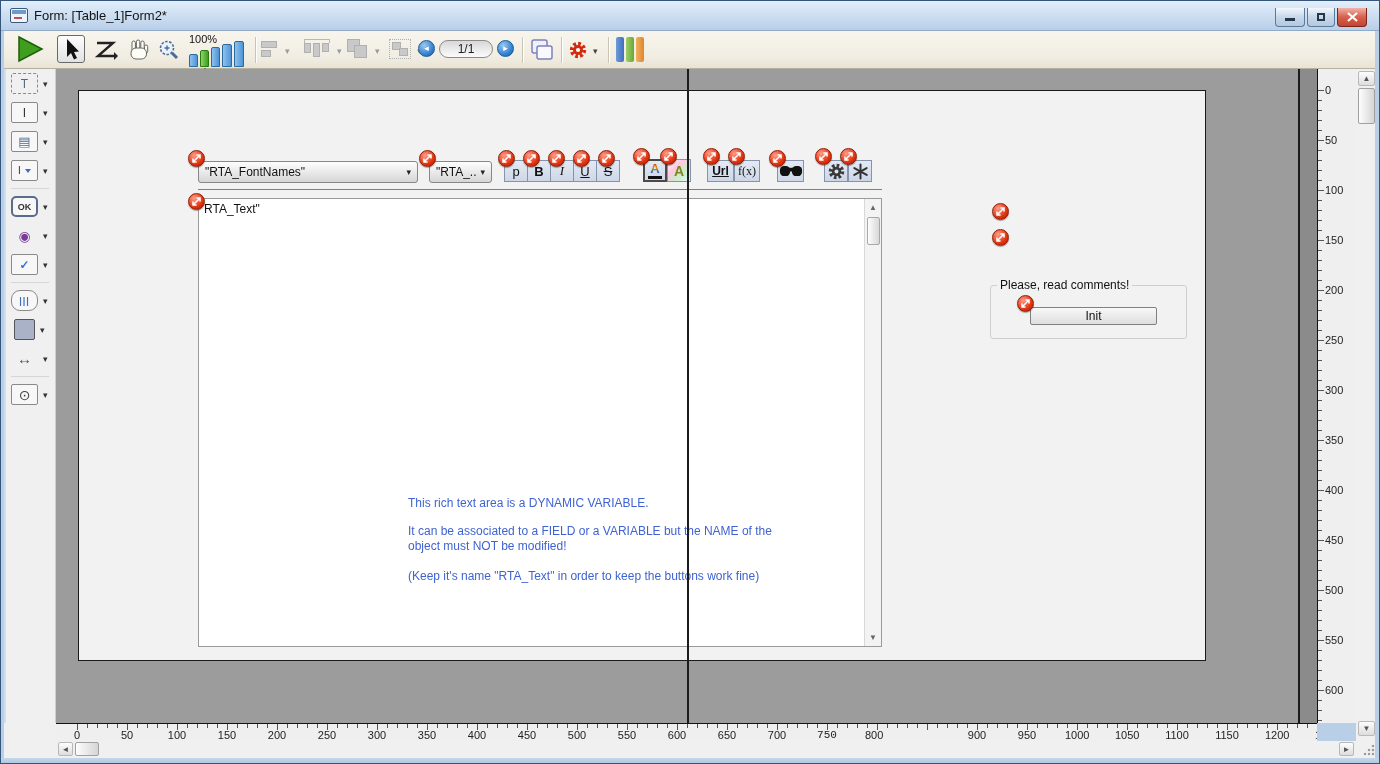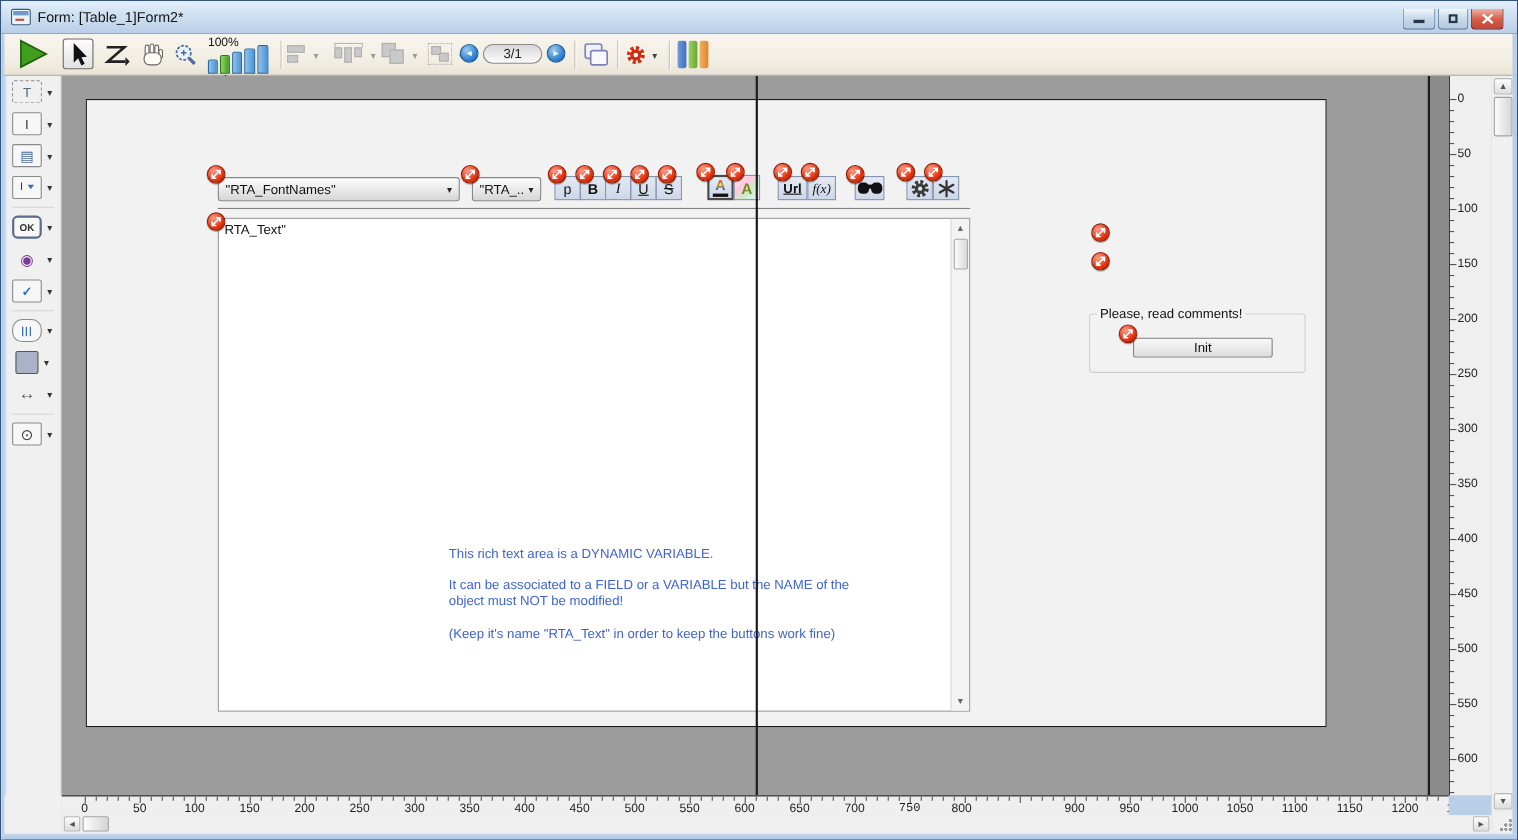--- a/index.html
+++ b/index.html
@@ -73,21 +73,21 @@
   .a-grad{font-weight:bold;font-size:13px;line-height:12px;
     background:linear-gradient(180deg,#e03000,#d89800 40%,#2060c0 80%,#103090);
     -webkit-background-clip:text;background-clip:text;color:transparent;}
   .a-bar{width:14px;height:3px;background:#111;margin-top:1px;}
   .abtn.bg2{background:linear-gradient(135deg,#ffffff,#ffc8e0 35%,#c8eec8 65%,#f0f0ff);}
   .a2{font-weight:bold;font-size:14px;color:#7a8a20;}
   .mini-btn{position:absolute;height:22px;border:1px solid #8593ab;
     background:linear-gradient(180deg,#e4eaf4,#cdd7e7);display:flex;align-items:center;justify-content:center;
     font-size:12px;color:#111;}
   .url-lab{text-decoration:underline;font-weight:bold;}
-  .fx-lab{font-style:italic;font-family:"Liberation Serif",serif;}
+  .fx-lab{font-family:"Liberation Serif",serif;}
   .form-sep{position:absolute;height:1px;background:#808080;}
   .textarea{position:absolute;background:#fff;border:1px solid #9a9a9a;}
   .ta-label{position:absolute;left:5px;top:3px;font-size:12px;color:#111;}
   .instr{position:absolute;font-size:12px;color:#3f63d2;white-space:nowrap;}
   .ta-scroll{position:absolute;right:0;top:0;width:17px;height:100%;background:#f3f3f3;border-left:1px solid #d8d8d8;}
   .ta-up,.ta-dn{position:absolute;left:2px;width:12px;font-size:8px;color:#666;text-align:center;}
   .ta-thumb{position:absolute;left:2px;top:18px;width:13px;height:28px;border:1px solid #a8a8a8;border-radius:2px;
     background:linear-gradient(90deg,#fdfdfd,#d8d8d8);}
   .groupbox{position:absolute;border:1px solid #cfcfcf;border-radius:3px;}
   .gb-label{position:absolute;top:-8px;left:6px;background:#f2f2f2;padding:0 3px;font-size:12px;color:#111;white-space:nowrap;}
@@ -228,21 +228,21 @@
     <div class="tb" style="left:388px;top:8px;" data-name="group-objects-button">
       <div style="width:22px;height:20px;border:1px dotted #b0b0b0;position:relative;">
         <div class="gray-ico" style="position:absolute;left:2px;top:2px;width:9px;height:8px;"></div>
         <div class="gray-ico" style="position:absolute;right:2px;bottom:2px;width:9px;height:8px;"></div>
       </div>
     </div>
     <div class="tb caret" style="left:416px;top:15px;" data-name="group-dropdown-arrow">▾</div>
     <div class="tb navcircle" style="left:417px;top:9px;" data-name="previous-page-button">
         <span data-name="nav-back-icon">◂</span>
       </div>
-    <div class="tb pagefield" style="left:438px;top:9px;" data-name="page-indicator">3/1</div>
+    <div class="tb pagefield" style="left:438px;top:9px;" data-name="page-indicator">1/1</div>
     <div class="tb navcircle" style="left:496px;top:9px;" data-name="next-page-button">
         <span data-name="nav-forward-icon">▸</span>
       </div>
     <div class="tbsep" style="left:521px;"></div>
     <div class="tb" style="left:528px;top:6px;" data-name="form-pages-button">
       <svg width="26" height="26" viewBox="0 0 26 26" data-name="pages-icon">
         <rect x="3" y="3" width="15" height="13" rx="2" fill="#eef0fa" stroke="#8080b8" stroke-width="1.5"></rect>
         <rect x="8" y="9" width="15" height="13" rx="2" fill="#f8f9ff" stroke="#8080b8" stroke-width="1.5"></rect>
       </svg>
     </div>

